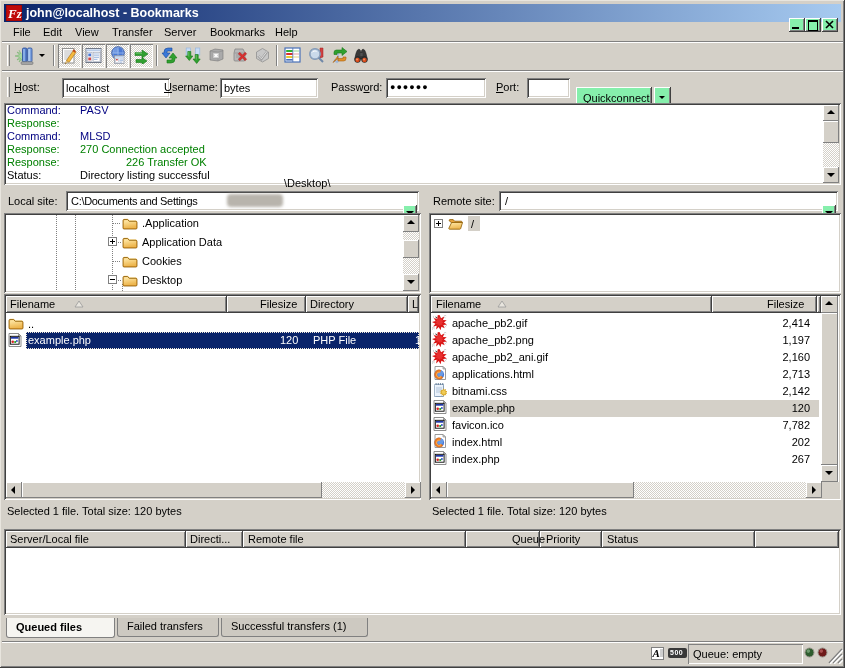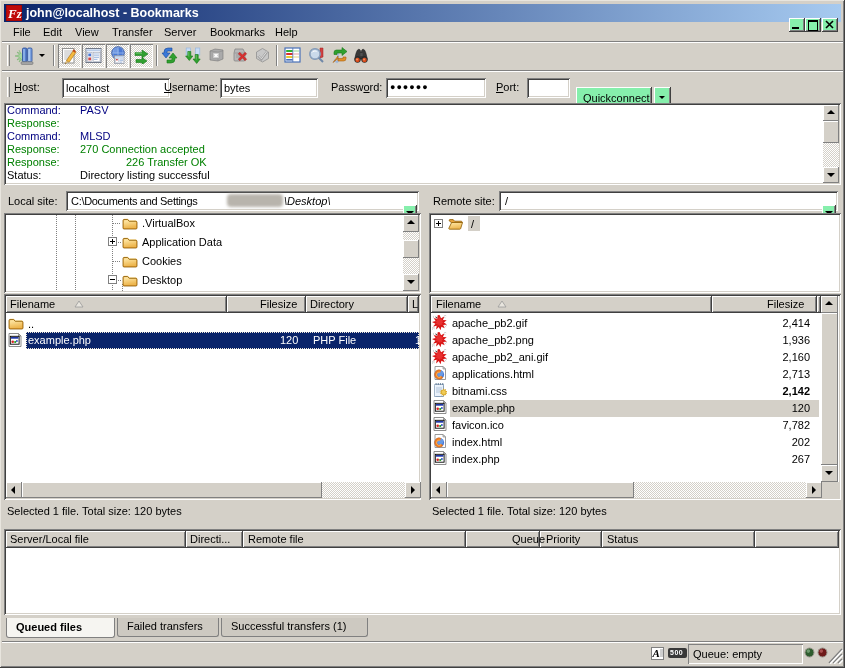--- a/index.html
+++ b/index.html
@@ -264,21 +264,21 @@
           <path d="M10.6 5.2l.8 1.6 1.7-.7-.5 1.8 1.9.3-1.4 1.2 1.5 1.2-1.9.2.6 1.8-1.7-.8-.7 1.7-.9-1.7-1.5 1 .3-1.9-1.9.2 1.2-1.4-1.6-1 1.8-.4-.8-1.6 1.8.5z" fill="#D8A828"></path>
           <path d="M10.7 6.8l.5 1 1-.4-.3 1.1 1.1.2-.8.7.9.7-1.2.1.4 1.1-1-.5-.4 1-.6-1-.9.6.2-1.1-1.1.1.7-.9-1-.6 1.1-.2-.5-1 1.1.3z" fill="#F0CC58"></path>
         </g>
 </defs>
 </svg>
 
 <div class="abs t" style="left:8px;top:195px;">Local site:</div>
 <div class="abs sunken white" style="left:66px;top:191px;width:353px;height:20px;"></div>
 <div class="abs t" style="left:71px;top:195px;letter-spacing:-0.3px;">C:\Documents and Settings</div>
 <div class="abs" style="left:227px;top:194px;width:56px;height:13px;background:#B8B4AC;border-radius:4px;filter:blur(1.5px);"></div>
-<div class="abs t" style="left:284px;top:195px;font-style:italic;">\Desktop\</div>
+<div class="abs t" style="left:284px;top:177px;">\Desktop\</div>
 <div class="abs raised" style="left:403px;top:193px;width:14px;height:16px;">
       <div class="abs arrD" style="left:3px;top:6px;"></div>
     </div>
 
 <div class="abs t" style="left:433px;top:195px;">Remote site:</div>
 <div class="abs sunken white" style="left:499px;top:191px;width:339px;height:20px;"></div>
 <div class="abs t" style="left:505px;top:195px;">/</div>
 <div class="abs raised" style="left:822px;top:193px;width:14px;height:16px;">
       <div class="abs arrD" style="left:3px;top:6px;"></div>
     </div>
@@ -286,21 +286,21 @@
 <div class="abs sunken white" style="left:4px;top:213px;width:417px;height:80px;"></div>
 <div class="abs dotv" style="left:56px;top:215px;height:76px;"></div>
 <div class="abs dotv" style="left:75px;top:215px;height:76px;"></div>
 <div class="abs dotv" style="left:112px;top:215px;height:76px;"></div>
 <div class="abs dotv" style="left:122px;top:284px;height:7px;"></div>
 <div class="abs doth" style="left:113px;top:223px;width:8px;"></div>
 <div class="abs doth" style="left:113px;top:261px;width:8px;"></div>
 <svg class="abs" style="left:122px;top:215px" width="16" height="16" viewBox="0 0 16 16">
       <use href="#folder"></use>
     </svg>
-<div class="abs t" style="left:142px;top:217px;">.VirtualBox</div>
+<div class="abs t" style="left:142px;top:217px;">.Application</div>
 <div class="abs ebox" style="left:108px;top:237px;">
       <div class="abs" style="left:1px;top:3px;width:5px;height:1px;background:#000;"></div>
       <div class="abs" style="left:3px;top:1px;width:1px;height:5px;background:#000;"></div>
     </div>
 <svg class="abs" style="left:122px;top:234px" width="16" height="16" viewBox="0 0 16 16">
       <use href="#folder"></use>
     </svg>
 <div class="abs t" style="left:142px;top:236px;">Application Data</div>
 <div class="abs doth" style="left:118px;top:242px;width:4px;"></div>
 <svg class="abs" style="left:122px;top:253px" width="16" height="16" viewBox="0 0 16 16">
@@ -379,36 +379,36 @@
 <div class="abs t" style="left:767px;top:298px;">Filesize</div>
 <svg class="abs" style="left:432px;top:315px" width="15" height="15" viewBox="0 0 15 15">
       <use href="#feather"></use>
     </svg>
 <div class="abs t" style="left:452px;top:317px;">apache_pb2.gif</div>
 <div class="abs t" style="left:740px;top:317px;width:70px;text-align:right;">2,414</div>
 <svg class="abs" style="left:432px;top:332px" width="15" height="15" viewBox="0 0 15 15">
       <use href="#feather"></use>
     </svg>
 <div class="abs t" style="left:452px;top:334px;">apache_pb2.png</div>
-<div class="abs t" style="left:740px;top:334px;width:70px;text-align:right;">1,936</div>
+<div class="abs t" style="left:740px;top:334px;width:70px;text-align:right;">1,197</div>
 <svg class="abs" style="left:432px;top:349px" width="15" height="15" viewBox="0 0 15 15">
       <use href="#feather"></use>
     </svg>
 <div class="abs t" style="left:452px;top:351px;">apache_pb2_ani.gif</div>
 <div class="abs t" style="left:740px;top:351px;width:70px;text-align:right;">2,160</div>
 <svg class="abs" style="left:433px;top:366px" width="14" height="14" viewBox="0 0 14 14">
       <use href="#ffox"></use>
     </svg>
 <div class="abs t" style="left:452px;top:368px;">applications.html</div>
 <div class="abs t" style="left:740px;top:368px;width:70px;text-align:right;">2,713</div>
 <svg class="abs" style="left:433px;top:383px" width="14" height="14" viewBox="0 0 14 14">
       <use href="#bitnami"></use>
     </svg>
 <div class="abs t" style="left:452px;top:385px;">bitnami.css</div>
-<div class="abs t" style="left:740px;top:385px;width:70px;text-align:right;font-weight:bold;">2,142</div>
+<div class="abs t" style="left:740px;top:385px;width:70px;text-align:right;">2,142</div>
 <div class="abs" style="left:450px;top:400px;width:369px;height:17px;background:#D4D0C8;"></div>
 <svg class="abs" style="left:433px;top:400px" width="14" height="14" viewBox="0 0 14 14">
       <use href="#phpwin"></use>
     </svg>
 <div class="abs t" style="left:452px;top:402px;">example.php</div>
 <div class="abs t" style="left:740px;top:402px;width:70px;text-align:right;">120</div>
 <svg class="abs" style="left:433px;top:417px" width="14" height="14" viewBox="0 0 14 14">
       <use href="#phpwin"></use>
     </svg>
 <div class="abs t" style="left:452px;top:419px;">favicon.ico</div>

